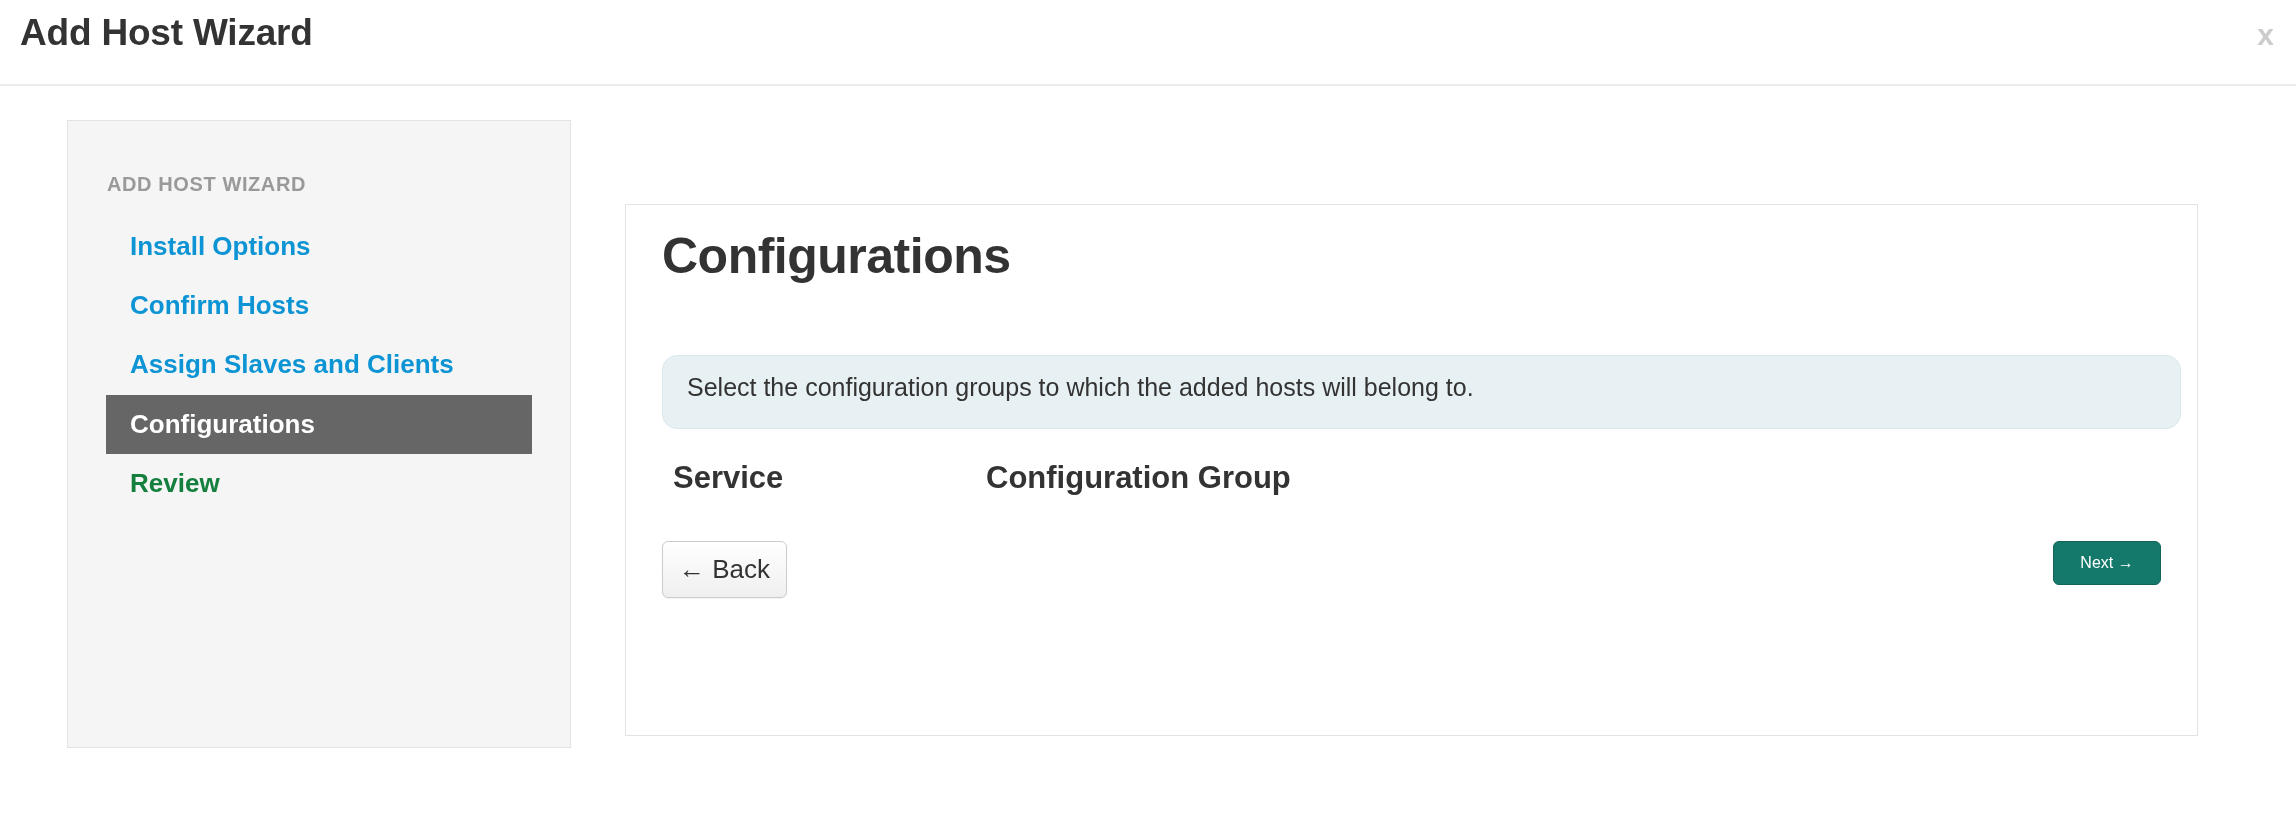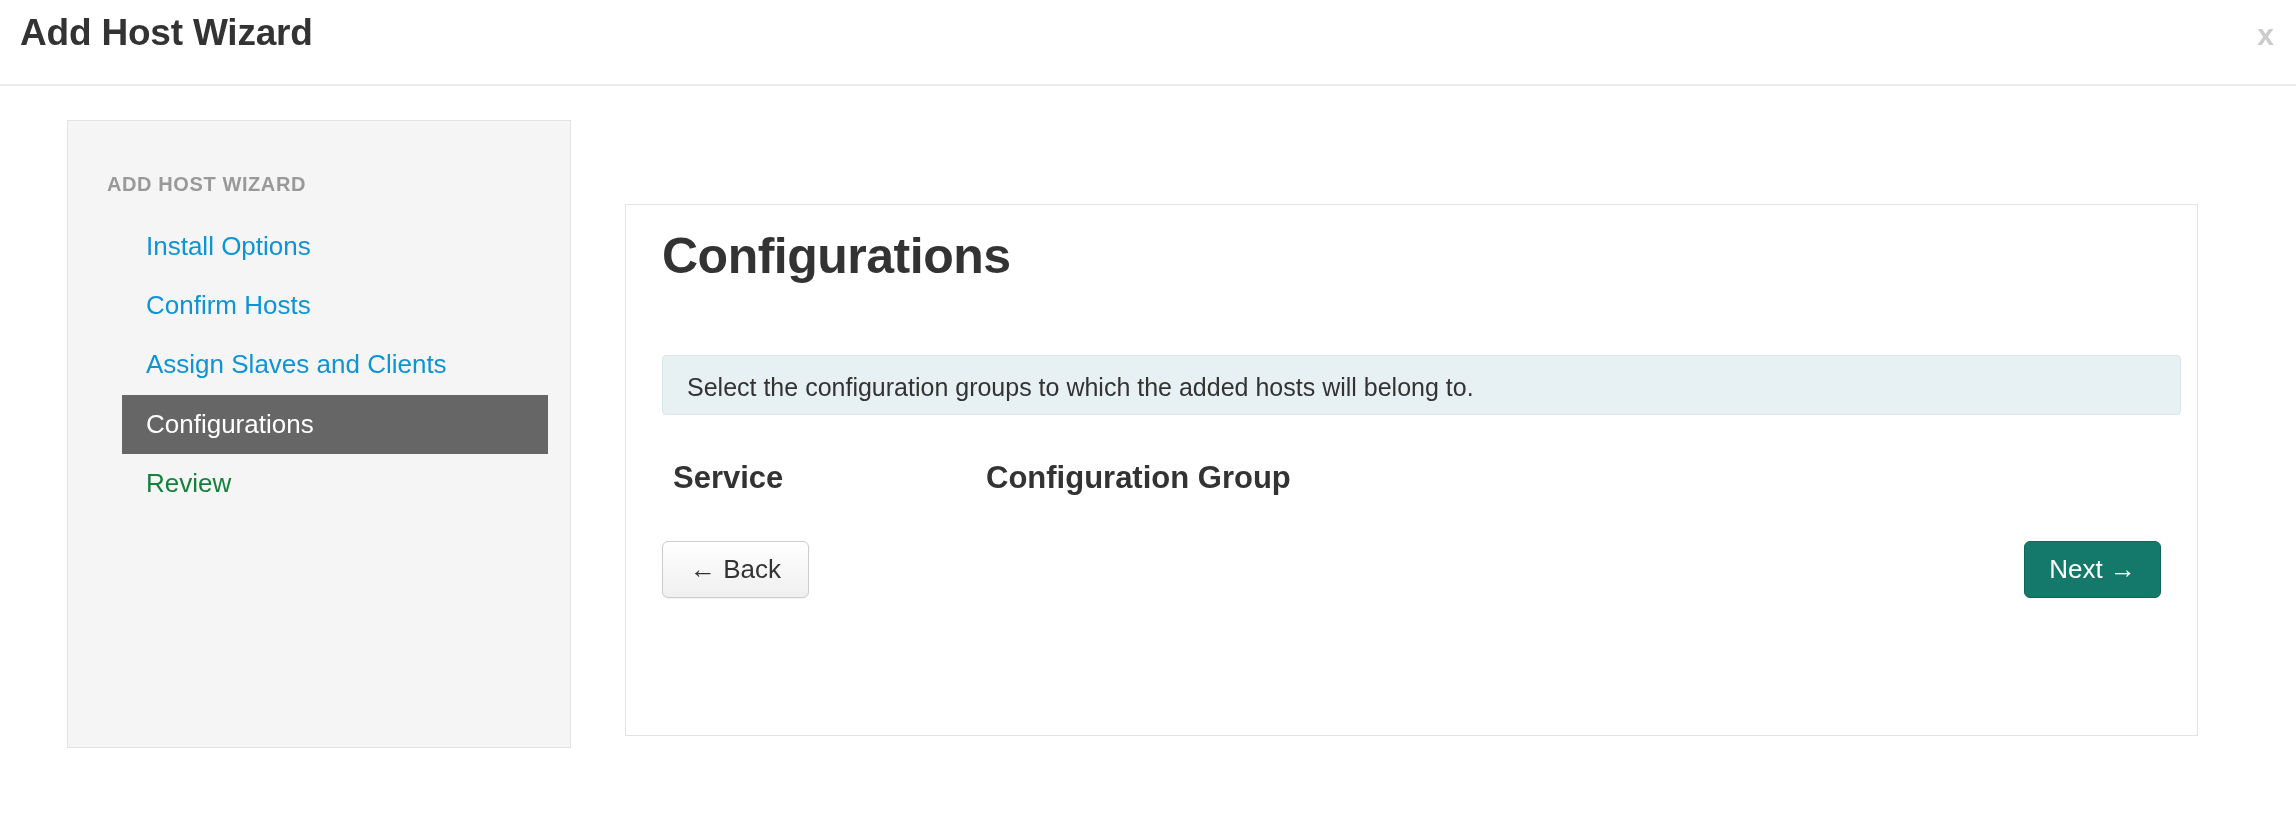--- a/index.html
+++ b/index.html
@@ -63,23 +63,24 @@
     position: absolute;
     left: 39px;
     top: 52px;
     font-size: 20px;
     font-weight: bold;
     color: #999999;
     letter-spacing: 0.6px;
   }
   .nav-list {
     position: absolute;
-    left: 16px;
+    left: 0;
     top: 96px;
     width: 100%;
+    font-weight: bold;
   }
   .nav-item {
     position: relative;
     display: block;
     margin: 0 38px;
     padding: 14px 0 14px 24px;
     font-size: 26px;
     line-height: 1.2;
     box-sizing: border-box;
   }
@@ -117,24 +118,24 @@
     font-size: 50px;
     font-weight: bold;
     color: #333333;
     letter-spacing: -0.5px;
   }
   .info-banner {
     position: absolute;
     left: 36px;
     top: 150px;
     width: 1519px;
-    height: 60px;
+    height: 74px;
     background: #e7f0f3;
     border: 1px solid #dce7eb;
-    border-radius: 4px;
+    border-radius: 15px;
     box-sizing: border-box;
   }
   .info-banner-text {
     position: absolute;
     left: 24px;
     top: 17px;
     font-size: 25px;
     color: #333333;
   }
   .table-head {
@@ -160,39 +161,39 @@
     top: 300px;
     width: 1519px;
   }
 
   
   .btn-back {
     position: absolute;
     left: 36px;
     top: 336px;
     min-width: 108px;
-    padding: 12px 27px;
+    padding: 12px 16px;
     font-size: 26px;
     color: #333333;
     background: linear-gradient(to bottom, #ffffff 0%, #efefef 100%);
     border: 1px solid #cccccc;
     border-radius: 6px;
     box-sizing: border-box;
     cursor: pointer;
     font-family: "Liberation Sans", sans-serif;
     text-align: center;
     box-shadow: 0 1px 1px rgba(0,0,0,0.05);
   }
   .btn-next {
     position: absolute;
     right: 36px;
     top: 336px;
     min-width: 108px;
     padding: 12px 24px;
-    font-size: 26px;
+    font-size: 16px;
     color: #ffffff;
     background: #14796b;
     border: 1px solid #116457;
     border-radius: 6px;
     box-sizing: border-box;
     cursor: pointer;
     font-family: "Liberation Sans", sans-serif;
     text-align: center;
   }
 </style>

